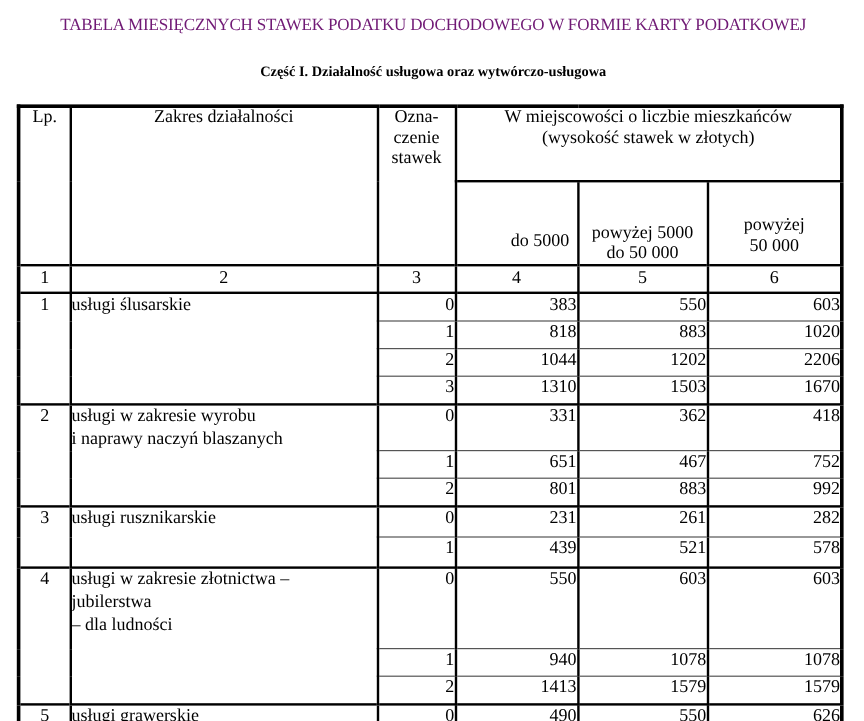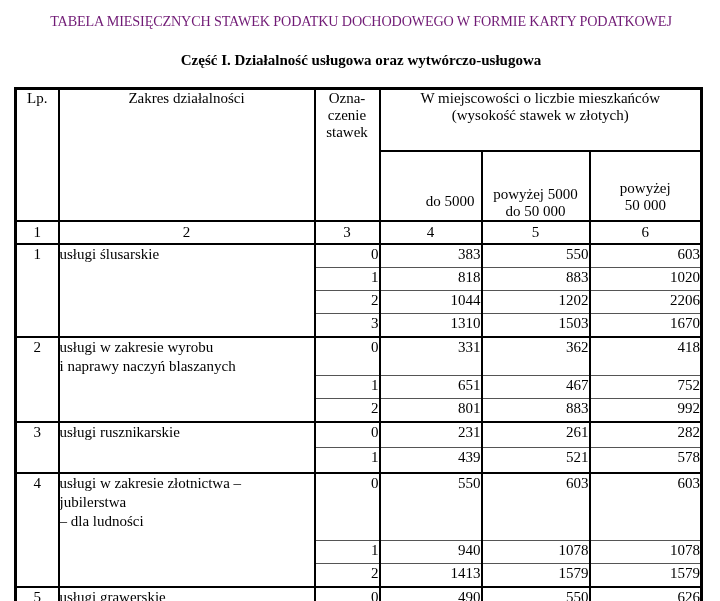--- a/index.html
+++ b/index.html
@@ -27,21 +27,21 @@
     white-space: nowrap;
     text-align: center;
     color: #701a75;
   }
   .doc-subtitle {
     position: absolute;
     left: 14px;
     top: 52px;
     width: 694px;
     text-align: center;
-    font-size: 15px;
+    font-size: 12px;
     font-weight: bold;
     white-space: nowrap;
   }
 
   
   .table-wrap {
     position: absolute;
     left: 14px;
     top: 87px;
     width: 686px;

